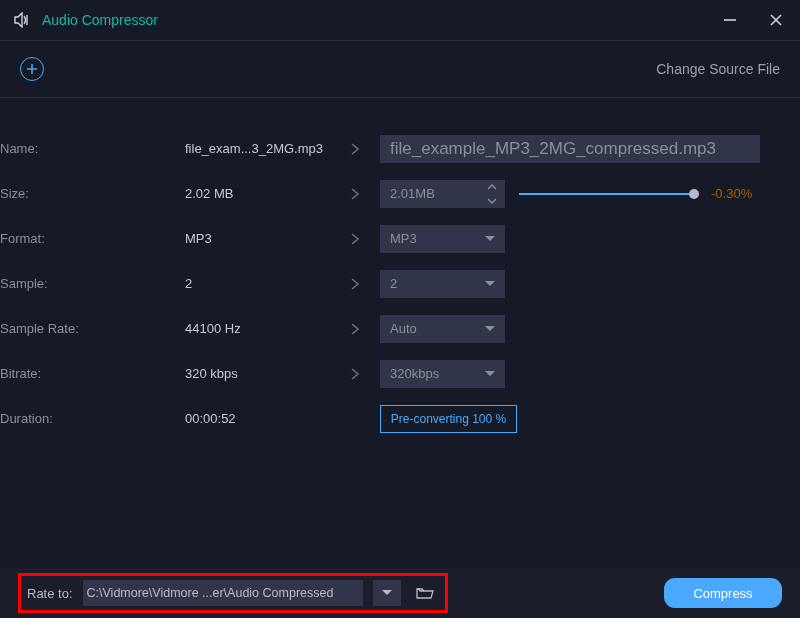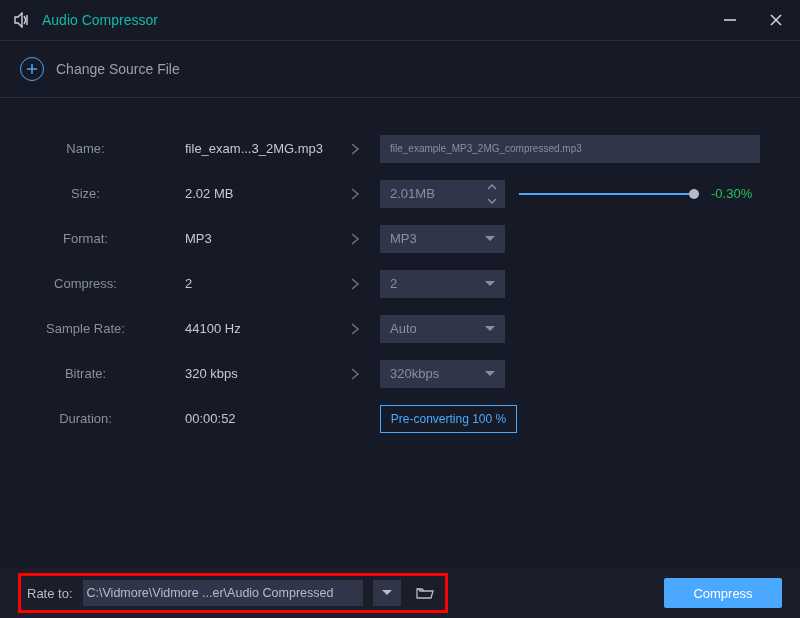--- a/index.html
+++ b/index.html
@@ -25,21 +25,22 @@
   .winbtn { color: #c6c9d2; cursor: pointer; display:flex; align-items:center; justify-content:center; width:20px; height:20px; }
 
   .hr { height: 1px; background: #2a2f3e; }
 
   
   .source-row {
     height: 56px;
     display: flex;
     align-items: center;
     padding: 0 20px;
-    gap: 12px;
+    gap: 25px;
+    justify-content: space-between;
   }
   .plus-circle {
     width: 24px; height: 24px;
     border: 1.5px solid #4aa9ff;
     border-radius: 50%;
     display: flex; align-items: center; justify-content: center;
     color: #4aa9ff;
   }
   .source-row .label { color: #9ba0ad; font-size: 14px; }
 
@@ -48,41 +49,41 @@
     padding: 28px 28px 0 0;
   }
   .row {
     display: grid;
     grid-template-columns: 175px 145px 30px 1fr;
     align-items: center;
     height: 45px;
     gap: 10px;
   }
   .row .lbl {
-    text-align: center;
+    text-align: left;
     color: #8a8f9e;
     padding-right: 4px;
   }
   .row .val {
     color: #c6c9d2;
   }
   .arrow {
     display:flex; align-items:center; justify-content:center;
     color: #6a6f80;
   }
   .output { display:flex; align-items:center; gap: 14px; }
 
   .textfield {
     width: 380px;
     height: 28px;
     background: #30354a;
     color: #8a8f9e;
     border: none;
     padding: 0 10px;
-    font-size: 10px;
+    font-size: 17px;
   }
   .stepper {
     width: 125px;
     height: 28px;
     background: #30354a;
     display: flex;
     align-items: center;
     position: relative;
   }
   .stepper .stepval { padding-left: 10px; color: #8a8f9e; }
@@ -103,21 +104,21 @@
     position:absolute; left:0; top:0; height:100%;
     background: #4aa9ff;
     width: 97%;
   }
   .slider-thumb {
     position:absolute; top:50%; left:97%;
     width:10px; height:10px; border-radius:50%;
     background:#b5bac6; transform:translate(-50%,-50%);
     cursor:pointer;
   }
-  .percent { color:#22c55e; font-size: 13px; }
+  .percent { color:#a16207; font-size: 13px; }
 
   .dropdown {
     width: 125px;
     height: 28px;
     background: #30354a;
     display: flex;
     align-items: center;
     justify-content: space-between;
     padding: 0 10px;
     color: #8a8f9e;
@@ -166,21 +167,21 @@
     cursor:pointer;
   }
   .compress-btn {
     margin-left:auto;
     width:118px; height:30px;
     background:#4aa9ff;
     color:#fff;
     display:flex; align-items:center; justify-content:center;
     cursor:pointer;
     font-size:13px;
-    border-radius:2px;
+    border-radius:11px;
   }
   svg { display:block; }
 </style>
 </head>
 <body>
 
 <div class="titlebar">
   <span class="app-icon">
     <svg width="18" height="16" viewBox="0 0 18 16">
       <path d="M1 5 L4 5 L8 1 L8 15 L4 11 L1 11 Z" fill="none" stroke="#cfd3dc" stroke-width="1.4"></path>
@@ -277,21 +278,21 @@
       <div class="dropdown">
         <span>MP3</span>
         <svg width="10" height="6">
             <path d="M0 0 L5 5 L10 0" fill="#8a8f9e"></path>
           </svg>
       </div>
     </div>
   </div>
 
   <div class="row">
-    <span class="lbl">Compress:</span>
+    <span class="lbl">Sample:</span>
     <span class="val">2</span>
     <span class="arrow">
       <svg width="10" height="14">
           <path d="M2 2 L8 7 L2 12" fill="none" stroke="#6a6f80" stroke-width="1.6"></path>
         </svg>
     </span>
     <div class="output">
       <div class="dropdown">
         <span>2</span>
         <svg width="10" height="6">

